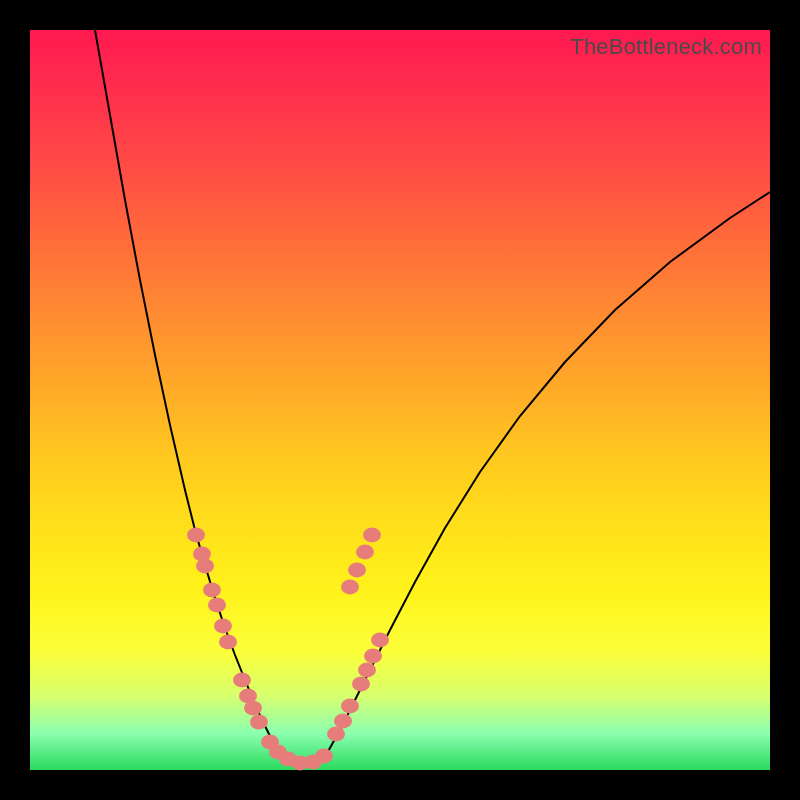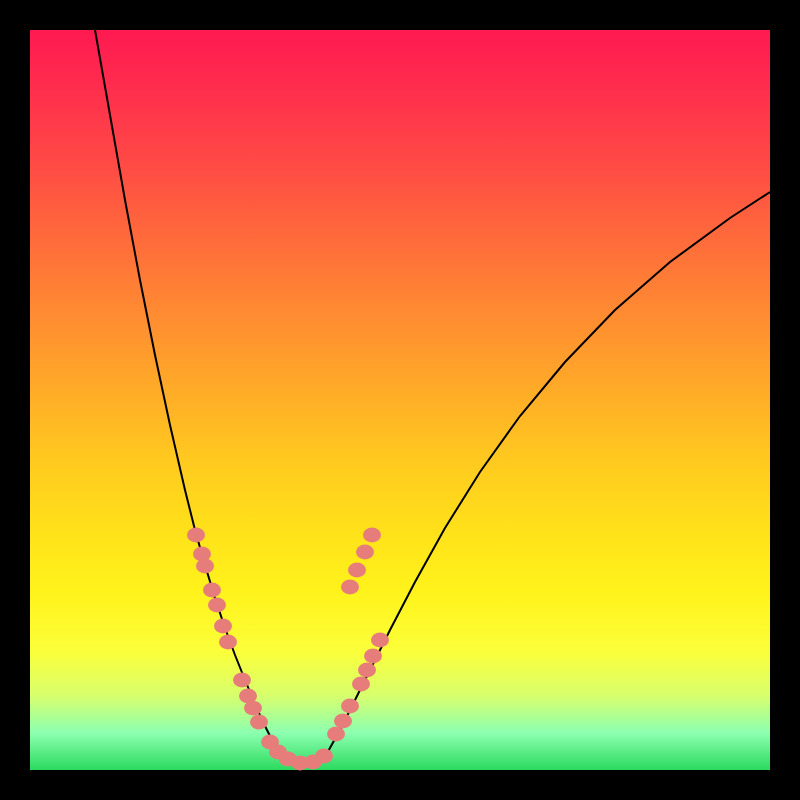--- a/index.html
+++ b/index.html
@@ -69,20 +69,21 @@
   .dot {
     fill: #e77d7a;
     stroke: none;
   }
 </style>
 </head>
 <body>
 
 <div class="frame">
   <div class="plot">
+    <div class="watermark">TheBottleneck.com</div>
 
     <svg class="overlay" viewBox="0 0 740 740" preserveAspectRatio="none">
       <path id="curve-left" class="curve" d="M65 0 L80 85 L95 170 L110 250 L125 325 L140 395 L155 460 L165 500 L175 535 L185 568 L195 598 L205 625 L215 650 L225 674 L232 690 L240 706 L250 725"></path>
       <path id="curve-flat" class="curve" d="M250 725 L260 731 L272 734 L284 731 L296 725"></path>
       <path id="curve-right" class="curve" d="M296 725 L310 700 L325 670 L340 640 L360 600 L385 552 L415 498 L450 442 L490 386 L535 332 L585 280 L640 232 L700 188 L740 162"></path>
       <g id="dots">
           <ellipse cx="166" cy="505" rx="9" ry="7.38" class="dot"></ellipse>
           <ellipse cx="172" cy="524" rx="9" ry="7.38" class="dot"></ellipse>
           <ellipse cx="175" cy="536" rx="9" ry="7.38" class="dot"></ellipse>
           <ellipse cx="182" cy="560" rx="9" ry="7.38" class="dot"></ellipse>

